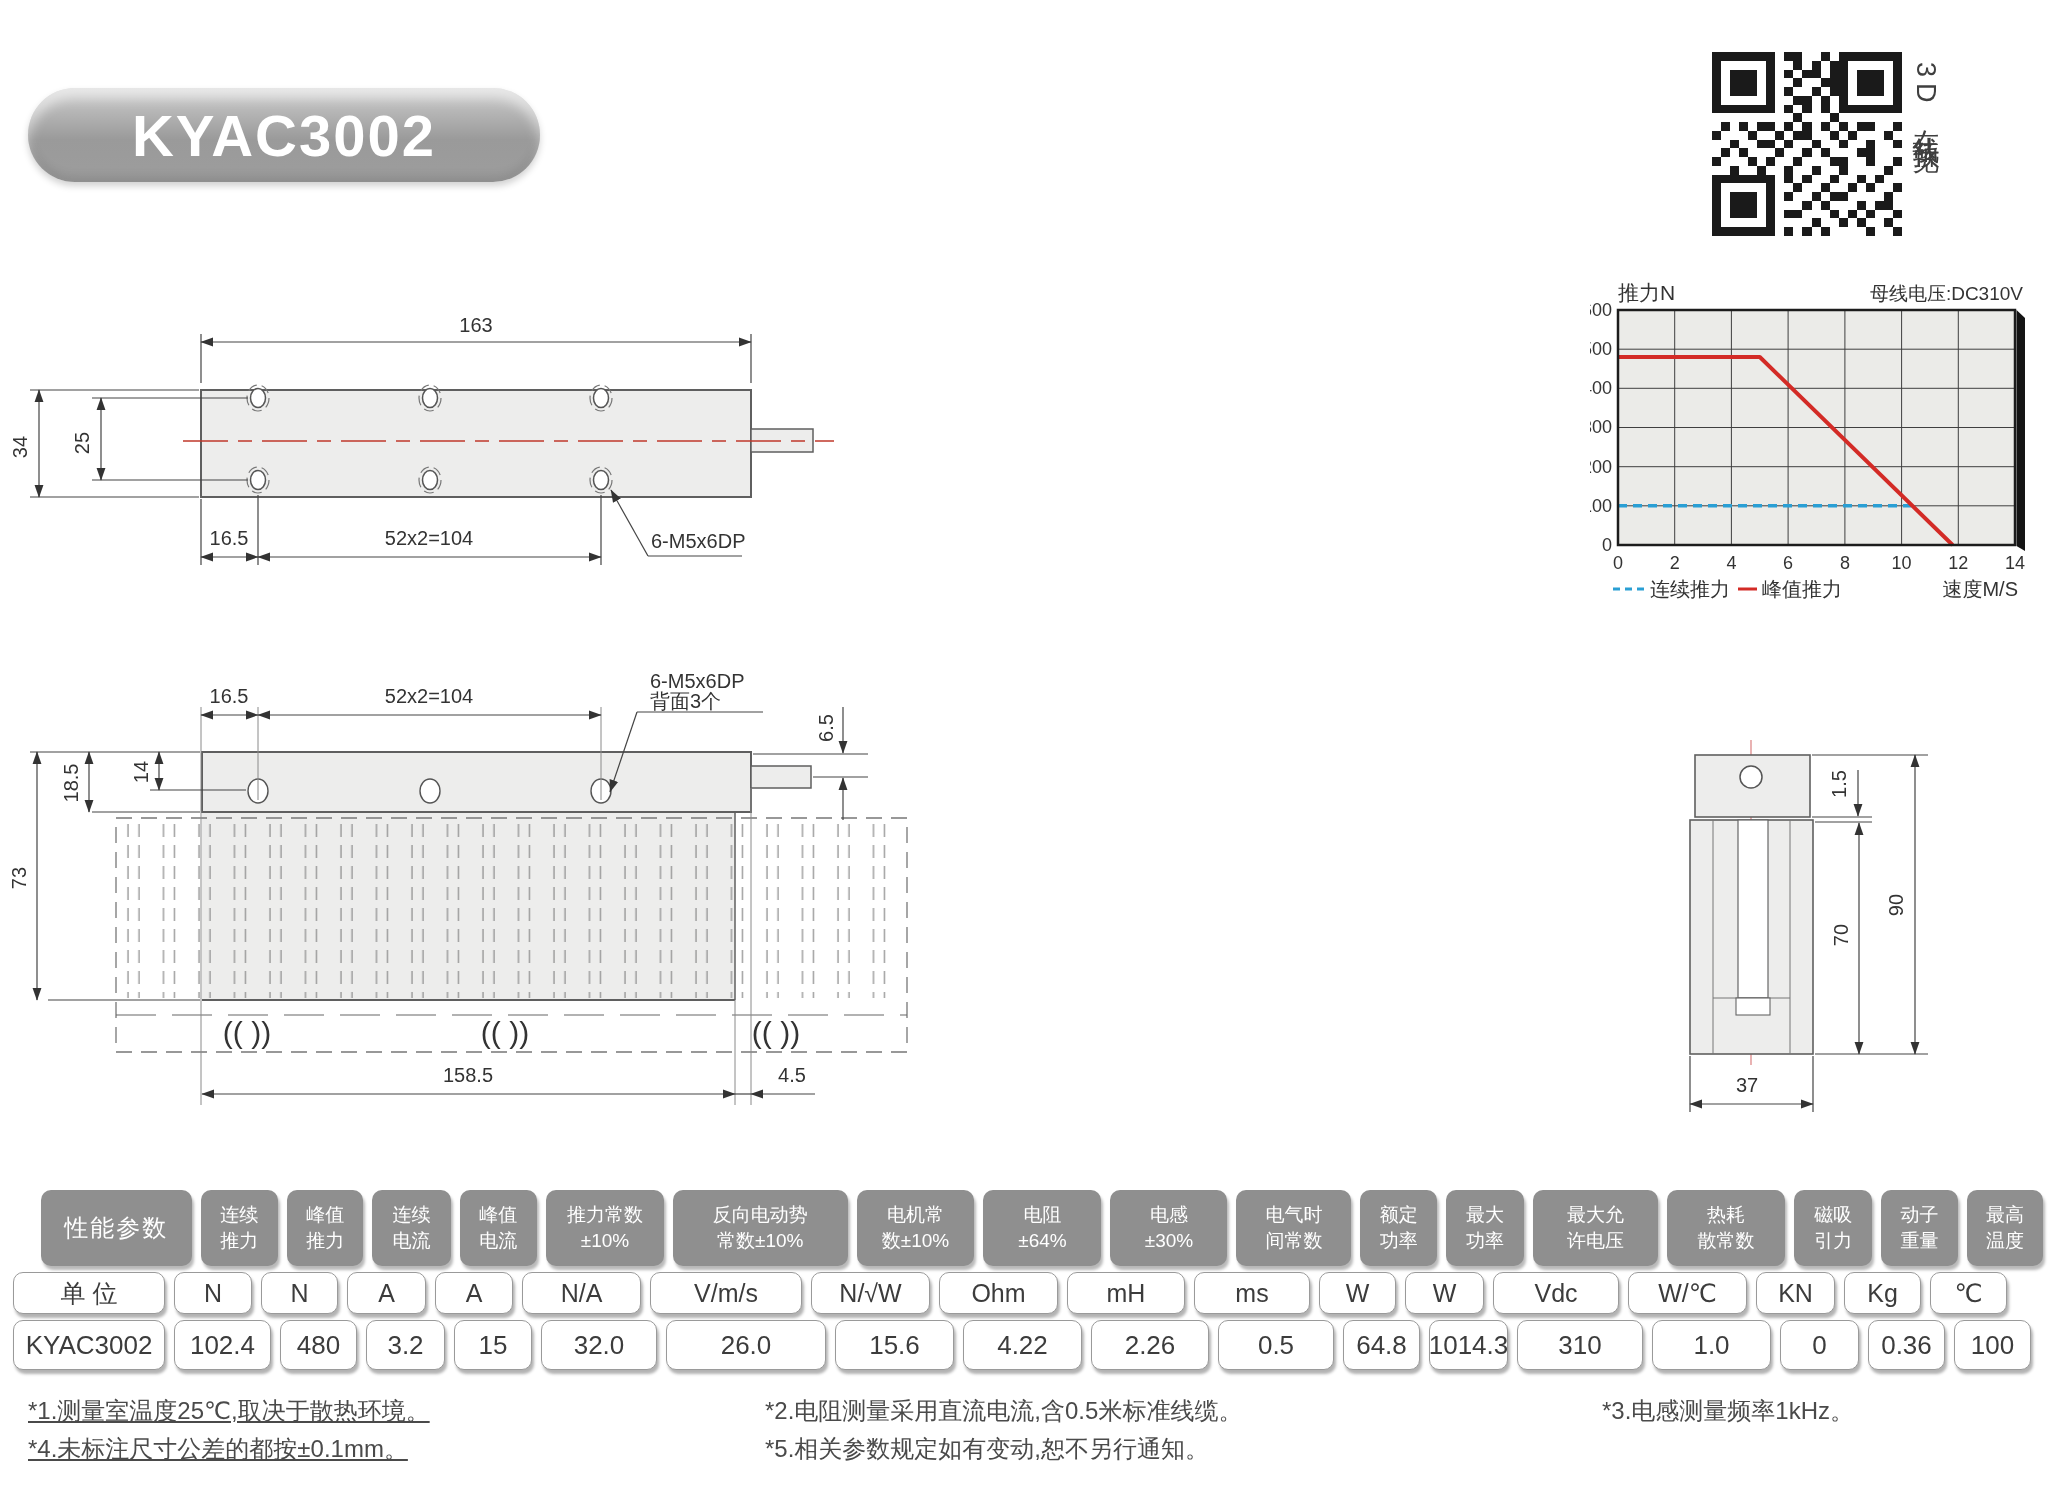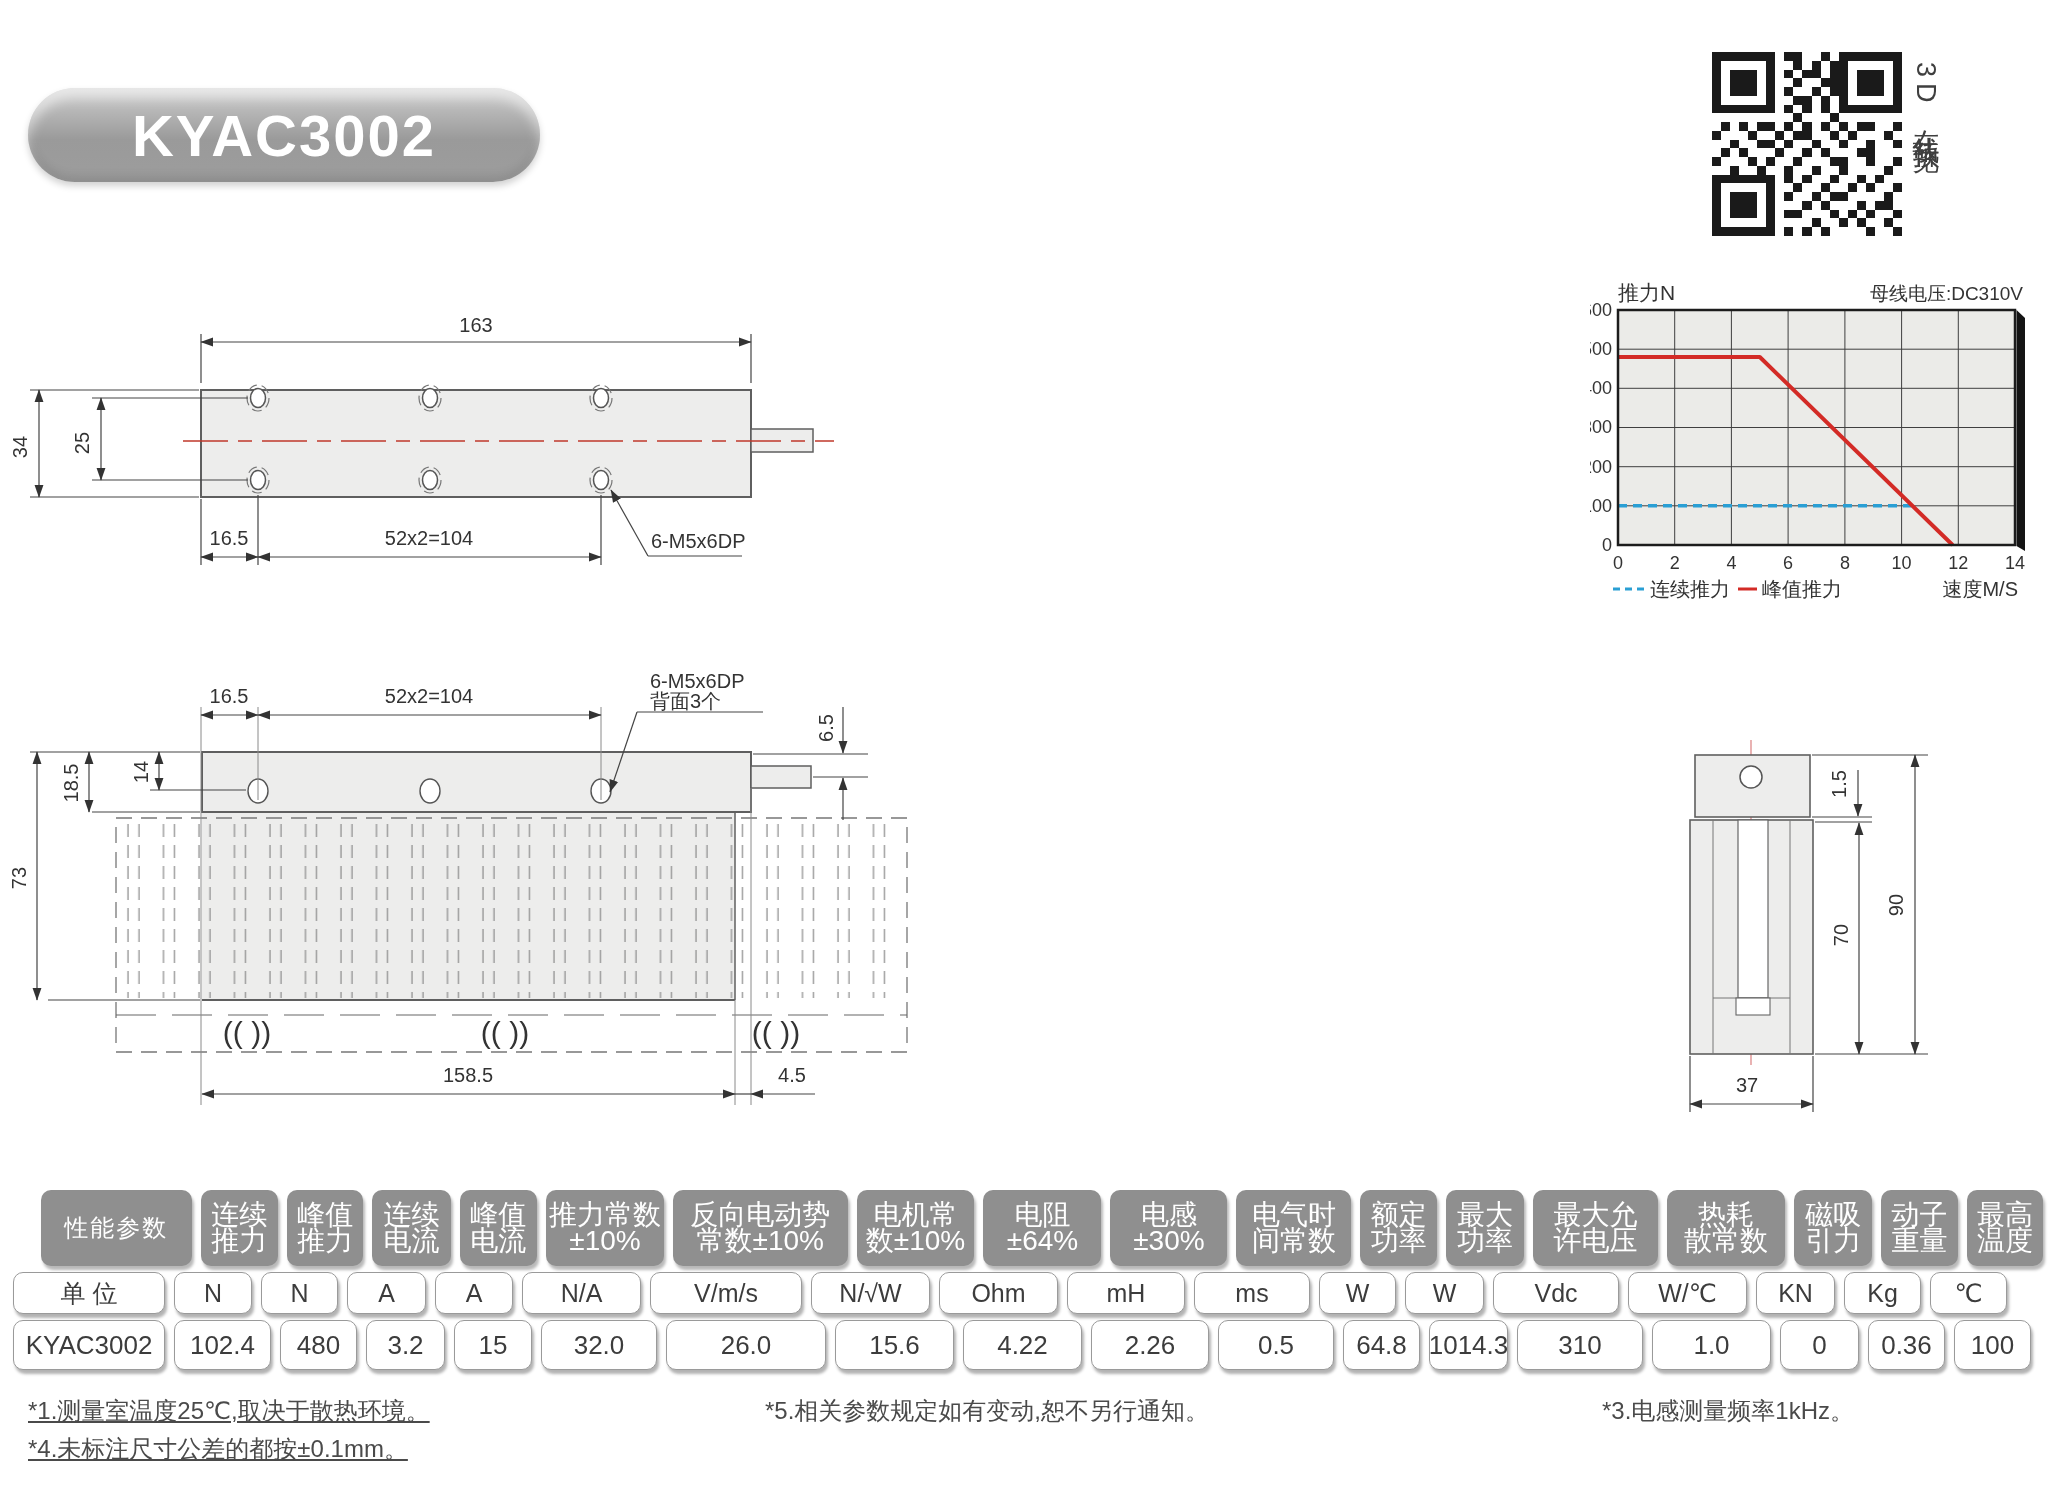--- a/index.html
+++ b/index.html
@@ -25,21 +25,21 @@
   .dwg-top{position:absolute;left:0;top:260px;width:880px;height:330px;}
   .dwg-side{position:absolute;left:0;top:630px;width:960px;height:490px;}
   .dwg-end{position:absolute;left:1640px;top:715px;width:410px;height:445px;}
 
   
   .ptable{position:absolute;left:13px;top:1190px;width:2030px;}
   .prow{display:flex;gap:9px;}
   .prow + .prow{margin-top:6px;}
   .cell{box-sizing:border-box;display:flex;align-items:center;justify-content:center;text-align:center;
         border-radius:10px;white-space:pre-line;}
-  .th{height:76px;background:#8f8f8f;color:#fff;font-size:28px;line-height:26px;
+  .th{height:76px;background:#8f8f8f;color:#fff;font-size:19px;line-height:26px;
       box-shadow:2px 4px 3px rgba(0,0,0,.28);}
   .th.first{font-size:24px;letter-spacing:2px;margin-left:28px;}
   .tu{height:42px;background:#fff;border:1px solid #9a9a9a;color:#3c3c3c;font-size:25px;
       box-shadow:2px 4px 3px rgba(0,0,0,.30);}
   .tv{height:50px;background:#fff;border:1px solid #9a9a9a;color:#3c3c3c;font-size:26px;
       box-shadow:2px 4px 3px rgba(0,0,0,.30);}
 
   
   .fn{position:absolute;top:1392px;font-size:24px;line-height:38px;color:#4a4a4a;}
   .fn1{left:28px;text-decoration:underline;} .fn2{left:765px;} .fn3{left:1602px;}
@@ -381,19 +381,20 @@
       <div class="cell tv" style="width:77px">0.36</div>
       <div class="cell tv" style="width:77px">100</div>
     </div>
   </div>
 
   <div class="fn fn1">
     <div>*1.测量室温度25℃,取决于散热环境。</div>
     <div>*4.未标注尺寸公差的都按±0.1mm。</div>
   </div>
   <div class="fn fn2">
+    <div>*2.电阻测量采用直流电流,含0.5米标准线缆。</div>
     <div>*5.相关参数规定如有变动,恕不另行通知。</div>
   </div>
   <div class="fn fn3">
     <div>*3.电感测量频率1kHz。</div>
   </div>
 
 </div>
 
 </body></html>

